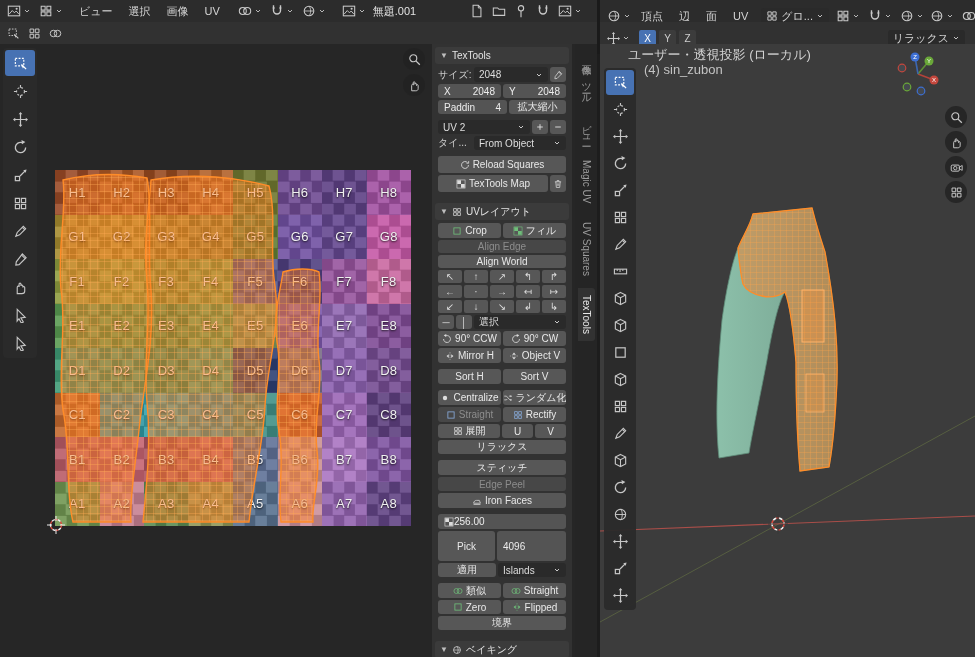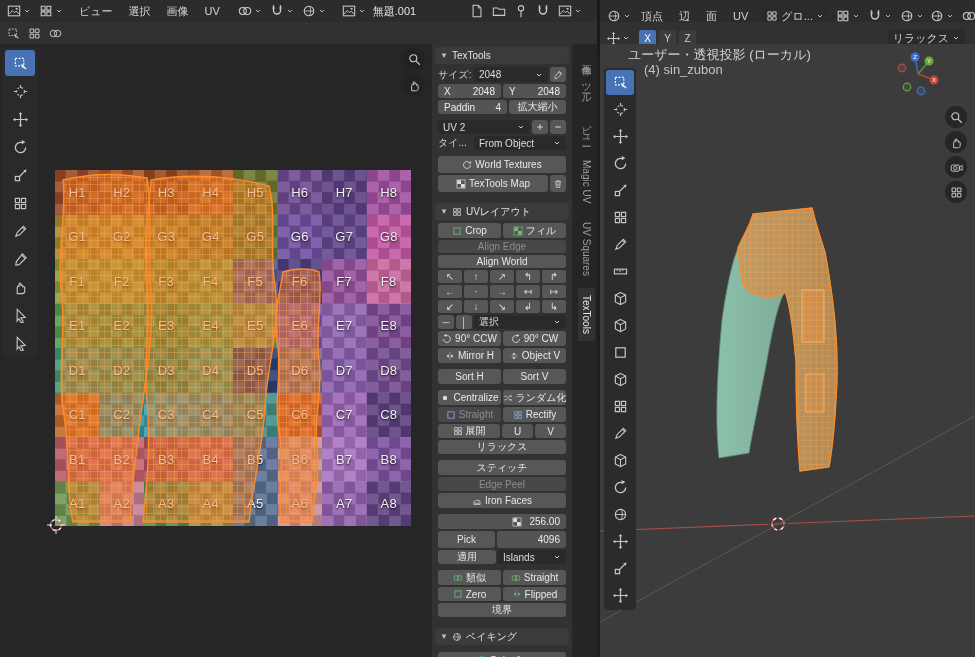--- a/index.html
+++ b/index.html
@@ -44,21 +44,21 @@
   #panel{position:absolute;left:432px;top:0;width:140px;height:613px;background:#323232;overflow:hidden;font-size:10px;padding-top:2px}
   .sec{display:flex;align-items:center;gap:4px;height:17px;margin:1px 3px 3px;padding:0 5px;background:#3b3b3b;border-radius:3px;color:#e3e3e3}
   .tri{font-size:8px;color:#bdbdbd}
   .r{display:flex;gap:2px;margin:0 6px 2px;height:15px}
   .btn{flex:1;background:#575757;border-radius:3px;display:flex;align-items:center;justify-content:center;gap:3px;color:#e8e8e8;min-width:0;white-space:nowrap;overflow:hidden}
   .btn.dis{background:#474747;color:#8d8d8d}
   .btn.f2{flex:2}
   .dd{flex:1;background:#2a2a2a;border-radius:3px;display:flex;align-items:center;padding:0 5px;gap:3px;color:#dedede;min-width:0;white-space:nowrap;overflow:hidden}
   .dd .cv{margin-left:auto}
   .fld{flex:1;background:#545454;border-radius:3px;display:flex;align-items:center;justify-content:space-between;padding:0 6px;color:#ececec;min-width:0;overflow:hidden}
-  .fld.c{justify-content:flex-end;gap:7px}
+  .fld.c{justify-content:flex-start;gap:0}
   .ib{flex:0 0 16px;width:16px;background:#575757;border-radius:3px;display:flex;align-items:center;justify-content:center;color:#dcdcdc}
   .lbl{flex:0 0 34px;display:flex;align-items:center;color:#cfcfcf;white-space:nowrap;overflow:hidden}
   .sp{height:4px}
   .sp8{height:8px}
   .agb{flex:1;background:#575757;border-radius:2px;display:flex;align-items:center;justify-content:center;color:#dcdcdc;font-size:10px}
   .g{color:#6fbf7a}.t{color:#45b5ad}.b{color:#8aadde}.w{color:#dcdcdc}
   
   #vtext{position:absolute;left:28px;top:3px;z-index:3;font-size:13px;line-height:15px;color:#d2d2d2}
   #vtext .l2{padding-left:16px;color:#c3c3c3}
   #scene{position:absolute;left:0;top:0;z-index:1}
@@ -758,21 +758,21 @@
             <use href="#i-chev"></use>
           </svg>
         </div>
     </div>
     <div class="sp"></div>
     <div class="r" style="height:17px">
       <div class="btn">
           <svg class="ic w" width="10" height="10" viewBox="0 0 16 16">
             <use href="#i-refresh"></use>
           </svg>
-          <span>World Textures</span>
+          <span>Reload Squares</span>
         </div>
     </div>
     <div class="r" style="height:17px">
       <div class="btn">
           <svg class="ic w" width="10" height="10" viewBox="0 0 16 16">
             <use href="#i-checker"></use>
           </svg>
           <span>TexTools Map</span>
         </div>
       <div class="ib">
@@ -961,21 +961,21 @@
       </div>
     <div class="sp"></div>
     <div class="r">
       <div class="fld c">
           <svg class="ic w" width="10" height="10" viewBox="0 0 16 16">
             <use href="#i-checker"></use>
           </svg>
           <span>256.00</span>
         </div>
     </div>
-    <div class="r" style="height:17px">
+    <div class="r" style="height:30px">
       <div class="btn">
           <span>Pick</span>
         </div>
       <div class="fld c">
           <span>4096</span>
         </div>
     </div>
     <div class="r" style="height:14px">
       <div class="btn">
           <span>適用</span>

